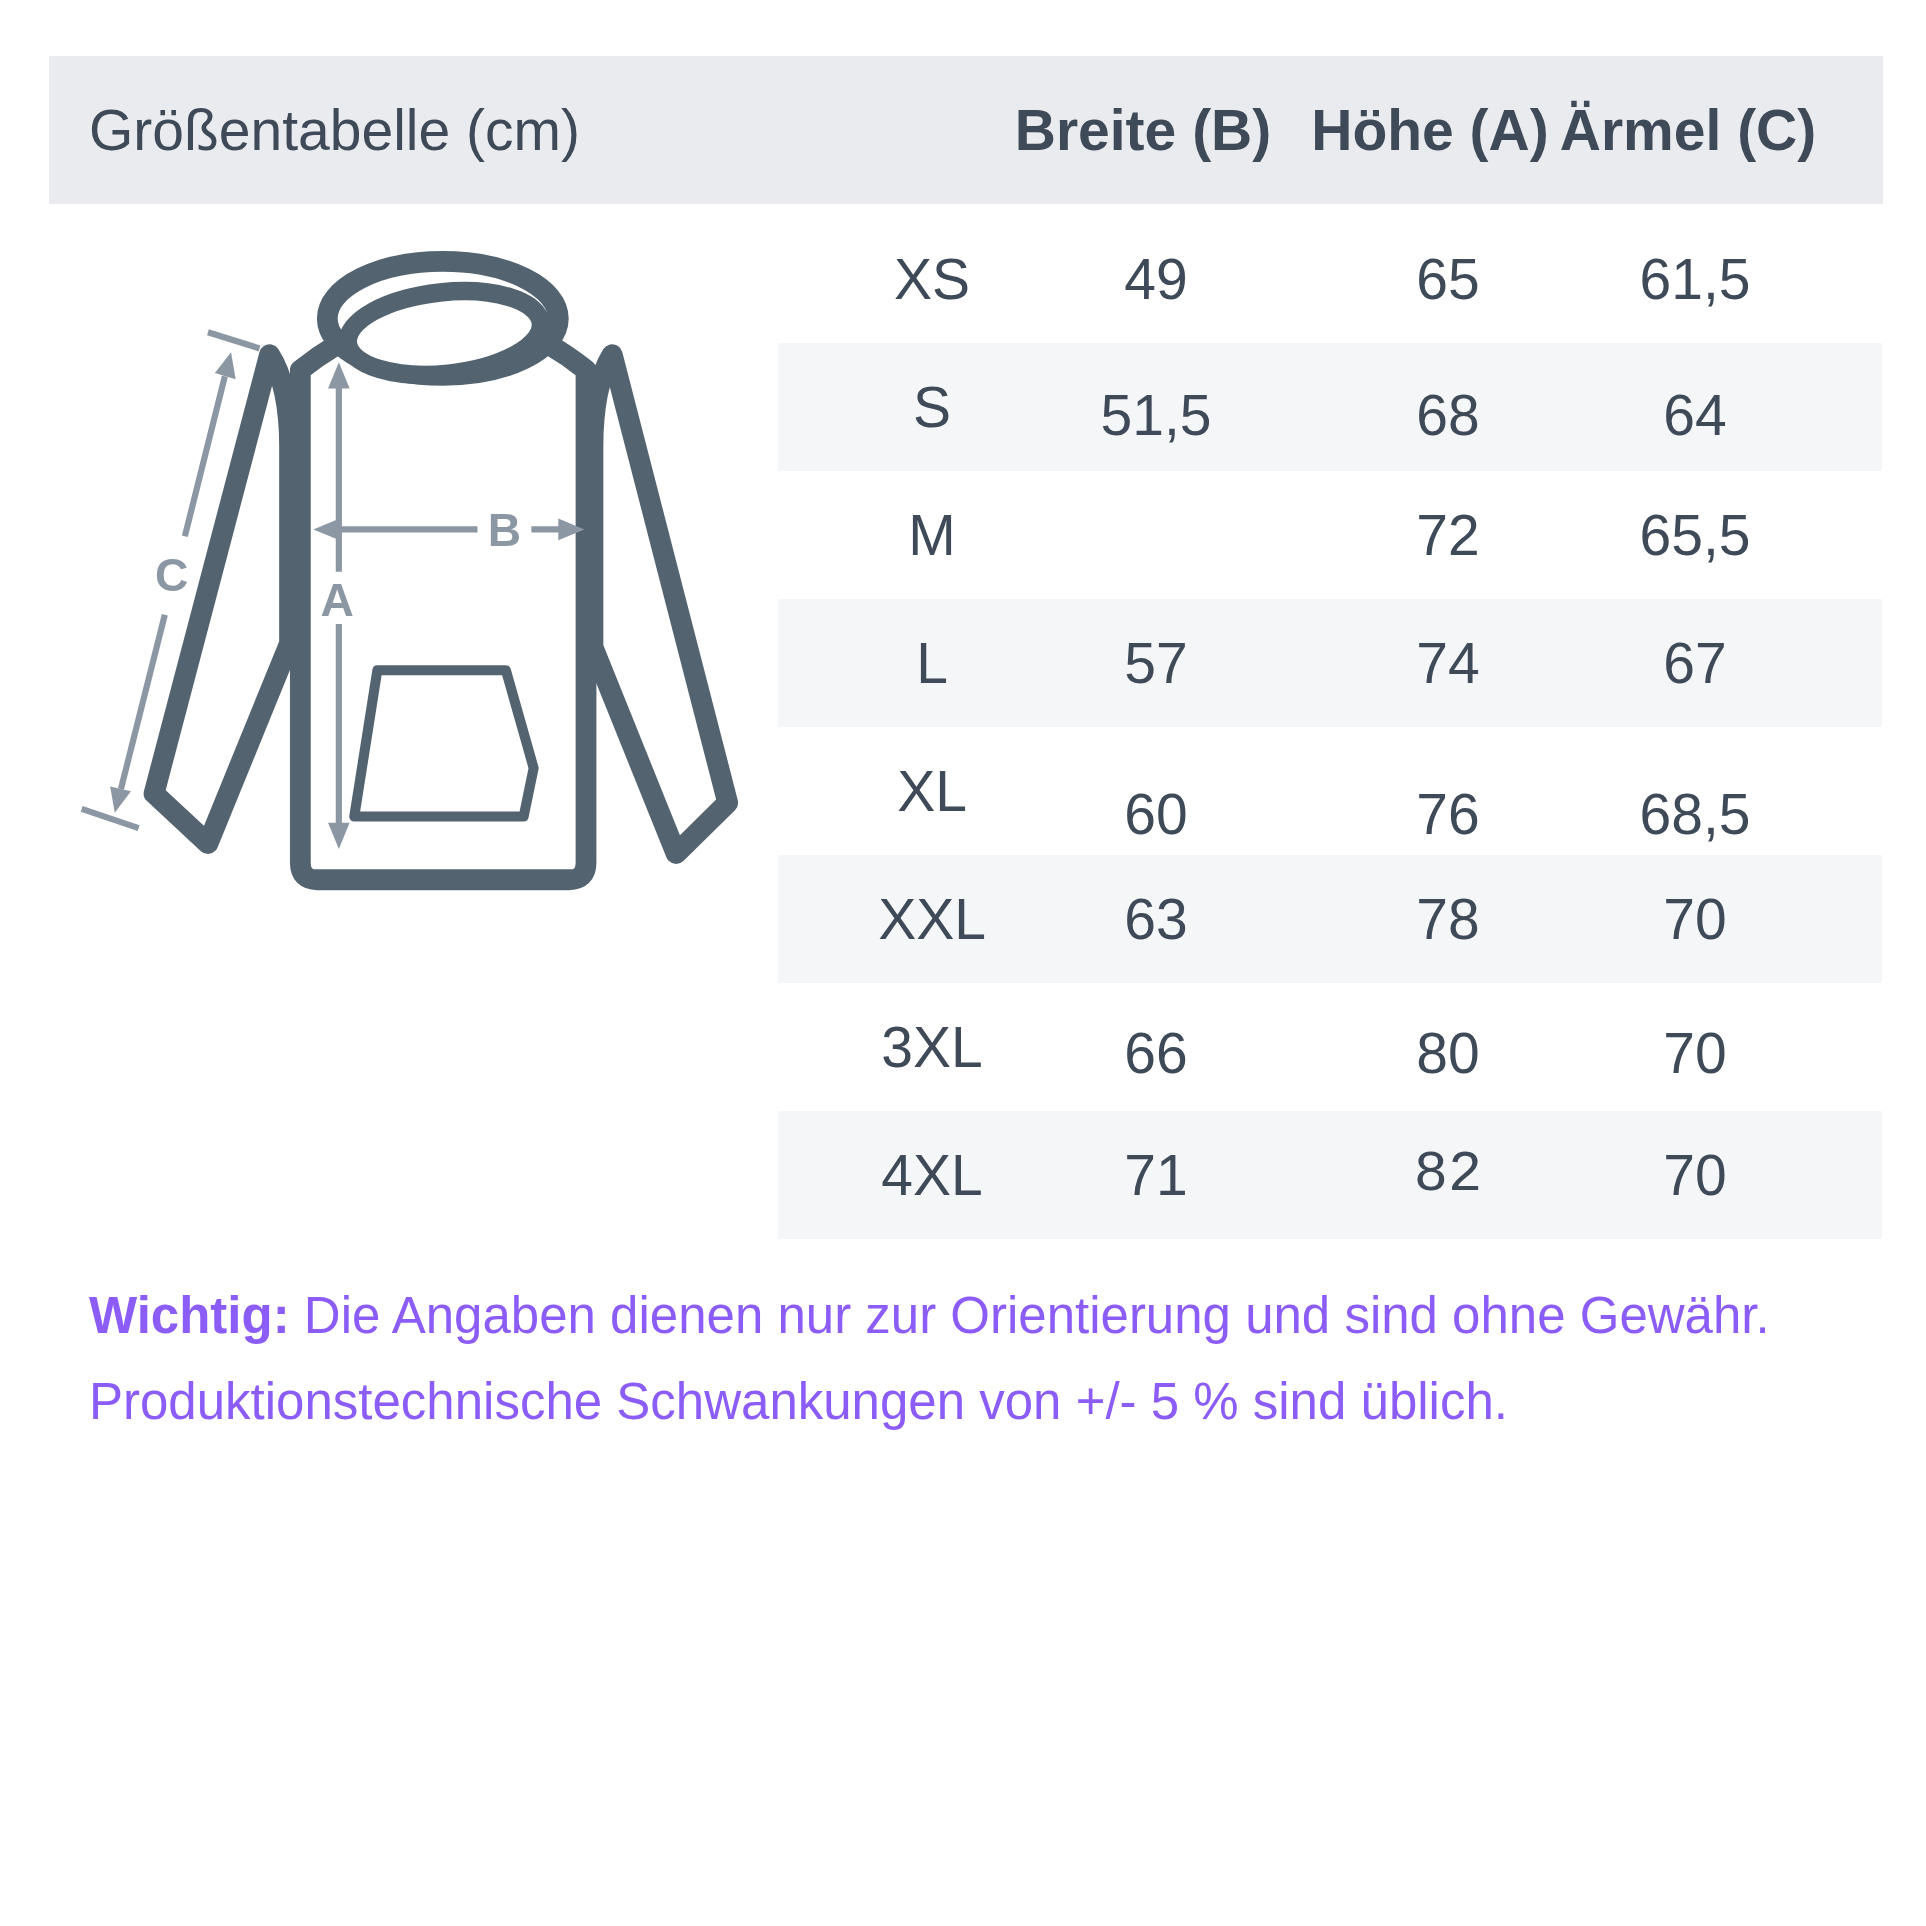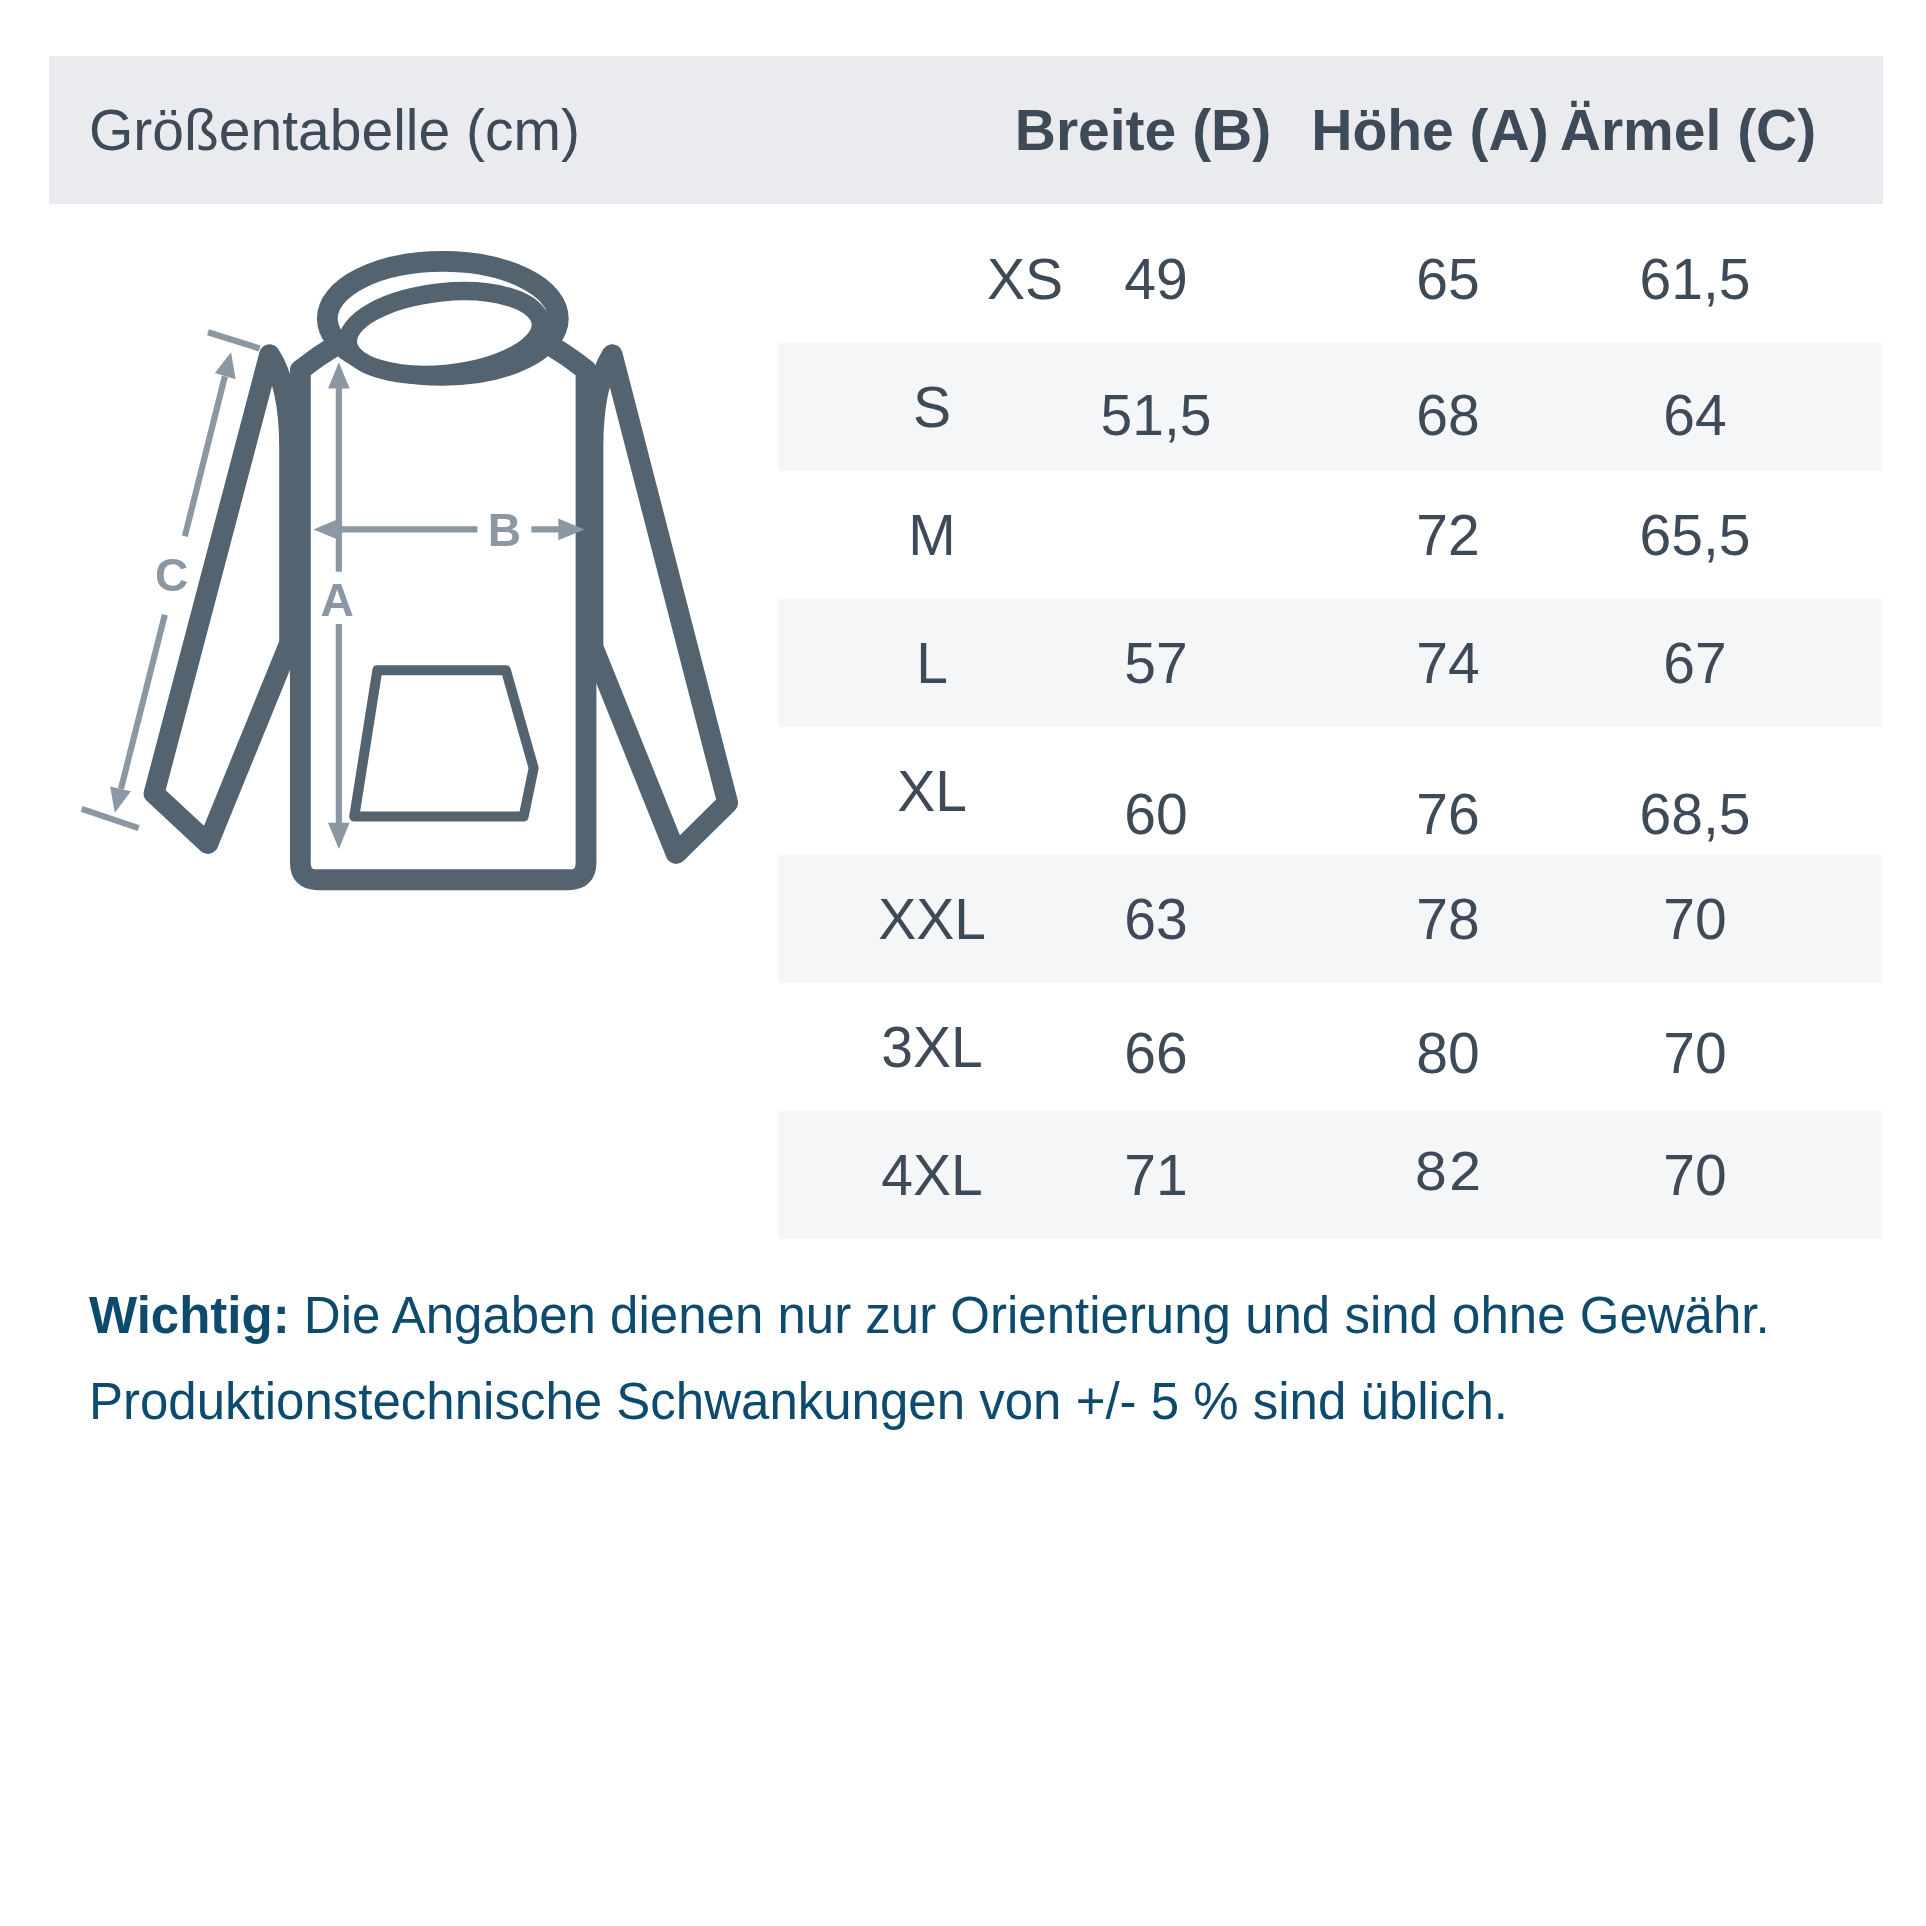--- a/index.html
+++ b/index.html
@@ -36,21 +36,21 @@
     font-size:57px;color:#3F4A59;white-space:nowrap;
   }
   
   .row:nth-child(2) .cell.value{top:7.7px;}
   .row:nth-child(5) .cell.value{top:23px;}
   .row:nth-child(7) .cell.value{top:6.2px;}
 
   
   .note{
     position:absolute;left:89px;top:1273px;width:1780px;
-    font-size:51px;line-height:86px;color:#0c4a6e;
+    font-size:51px;line-height:86px;color:#8b5cf6;
   }
   .note b{font-weight:bold;}
 
   svg.diagram{position:absolute;left:46px;top:216px;}
 </style>
 </head>
 <body>
 
 <div id="canvas">
 
@@ -99,21 +99,21 @@
 
     <g fill="#8C97A4" font-size="60" font-weight="bold" text-anchor="middle" font-family="&quot;Liberation Sans&quot;,&quot;DejaVu Sans&quot;,sans-serif">
       <text x="378" y="519">A</text>
       <text x="595" y="428">B</text>
       <text x="163" y="487">C</text>
     </g>
   </svg>
 
   <div class="rows">
       <div class="row">
-        <div class="cell" style="left: 154px; text-align: right;">XS</div>
+        <div class="cell" style="left: 154px;">XS</div>
         <div class="cell value" style="left: 378px;">49</div>
         <div class="cell value" style="left: 670px;">65</div>
         <div class="cell value" style="left: 917px;">61,5</div>
       </div>
       <div class="row striped">
         <div class="cell" style="left: 154px;">S</div>
         <div class="cell value" style="left: 378px;">51,5</div>
         <div class="cell value" style="left: 670px;">68</div>
         <div class="cell value" style="left: 917px;">64</div>
       </div>

